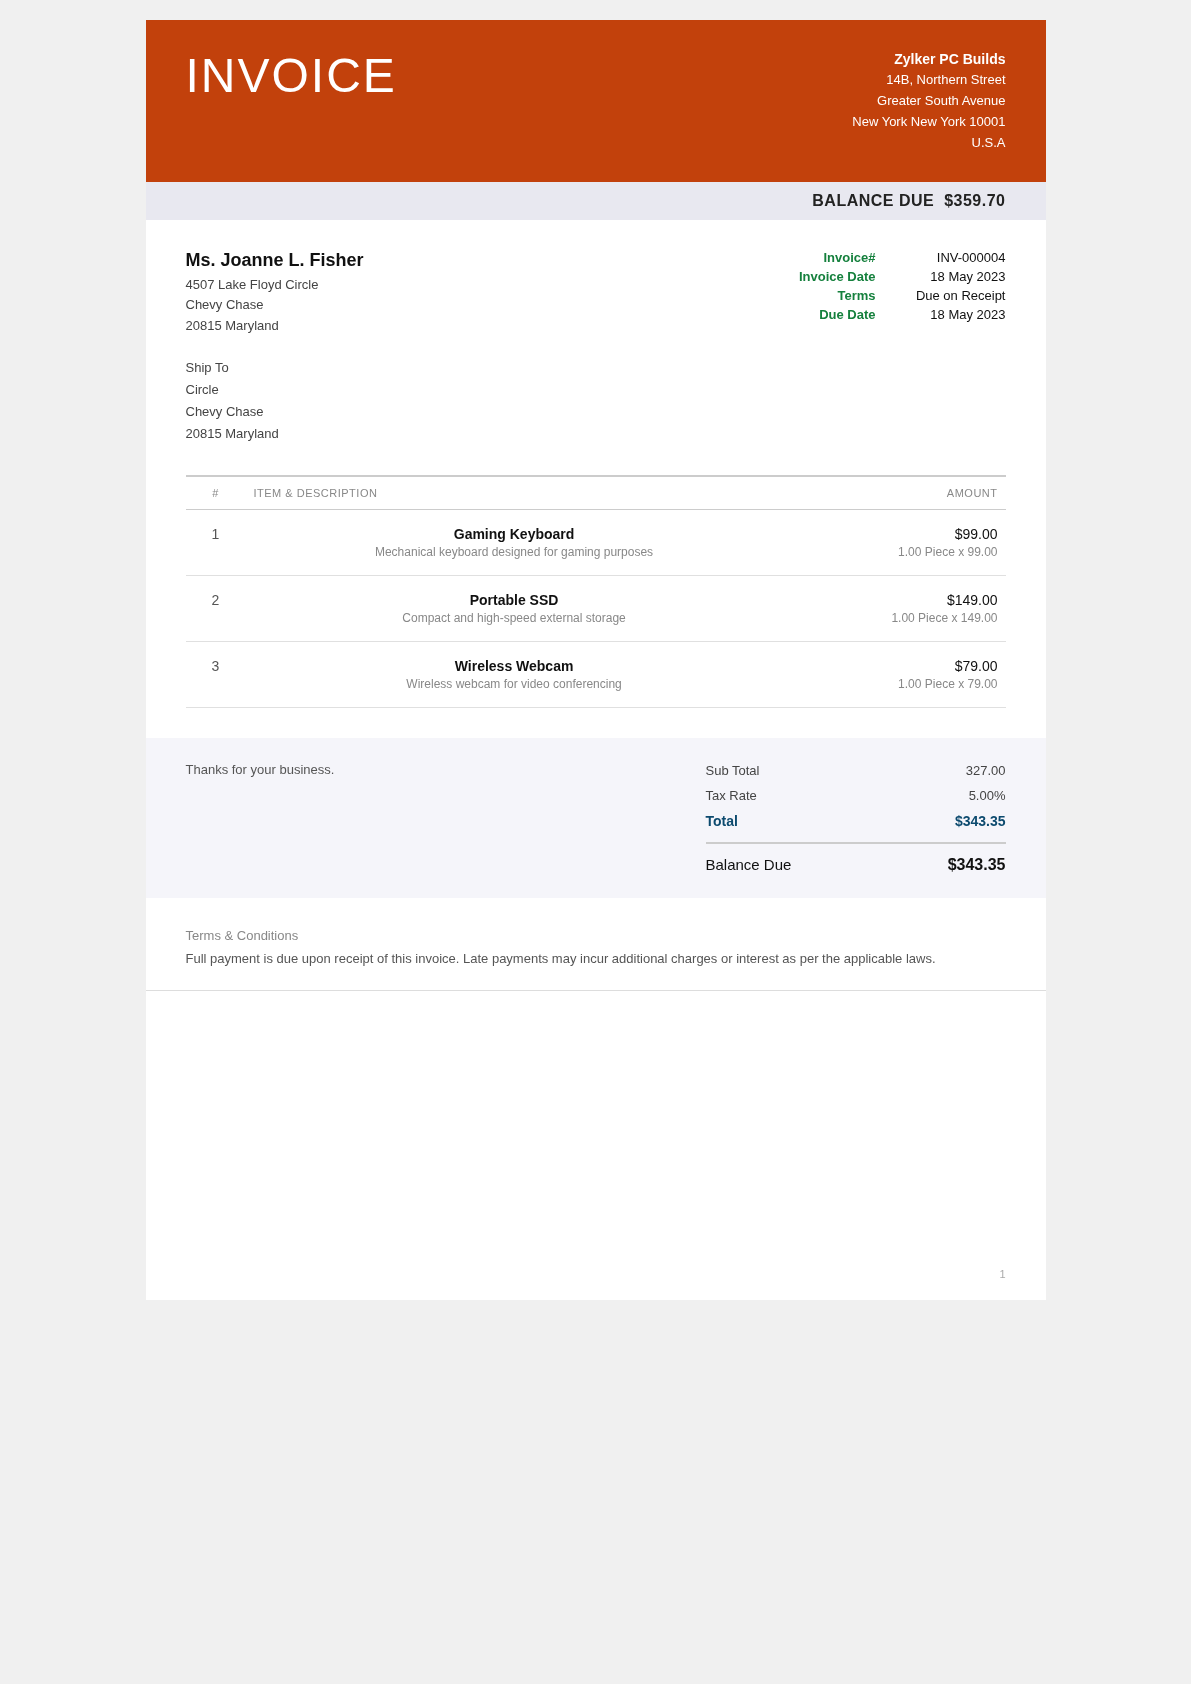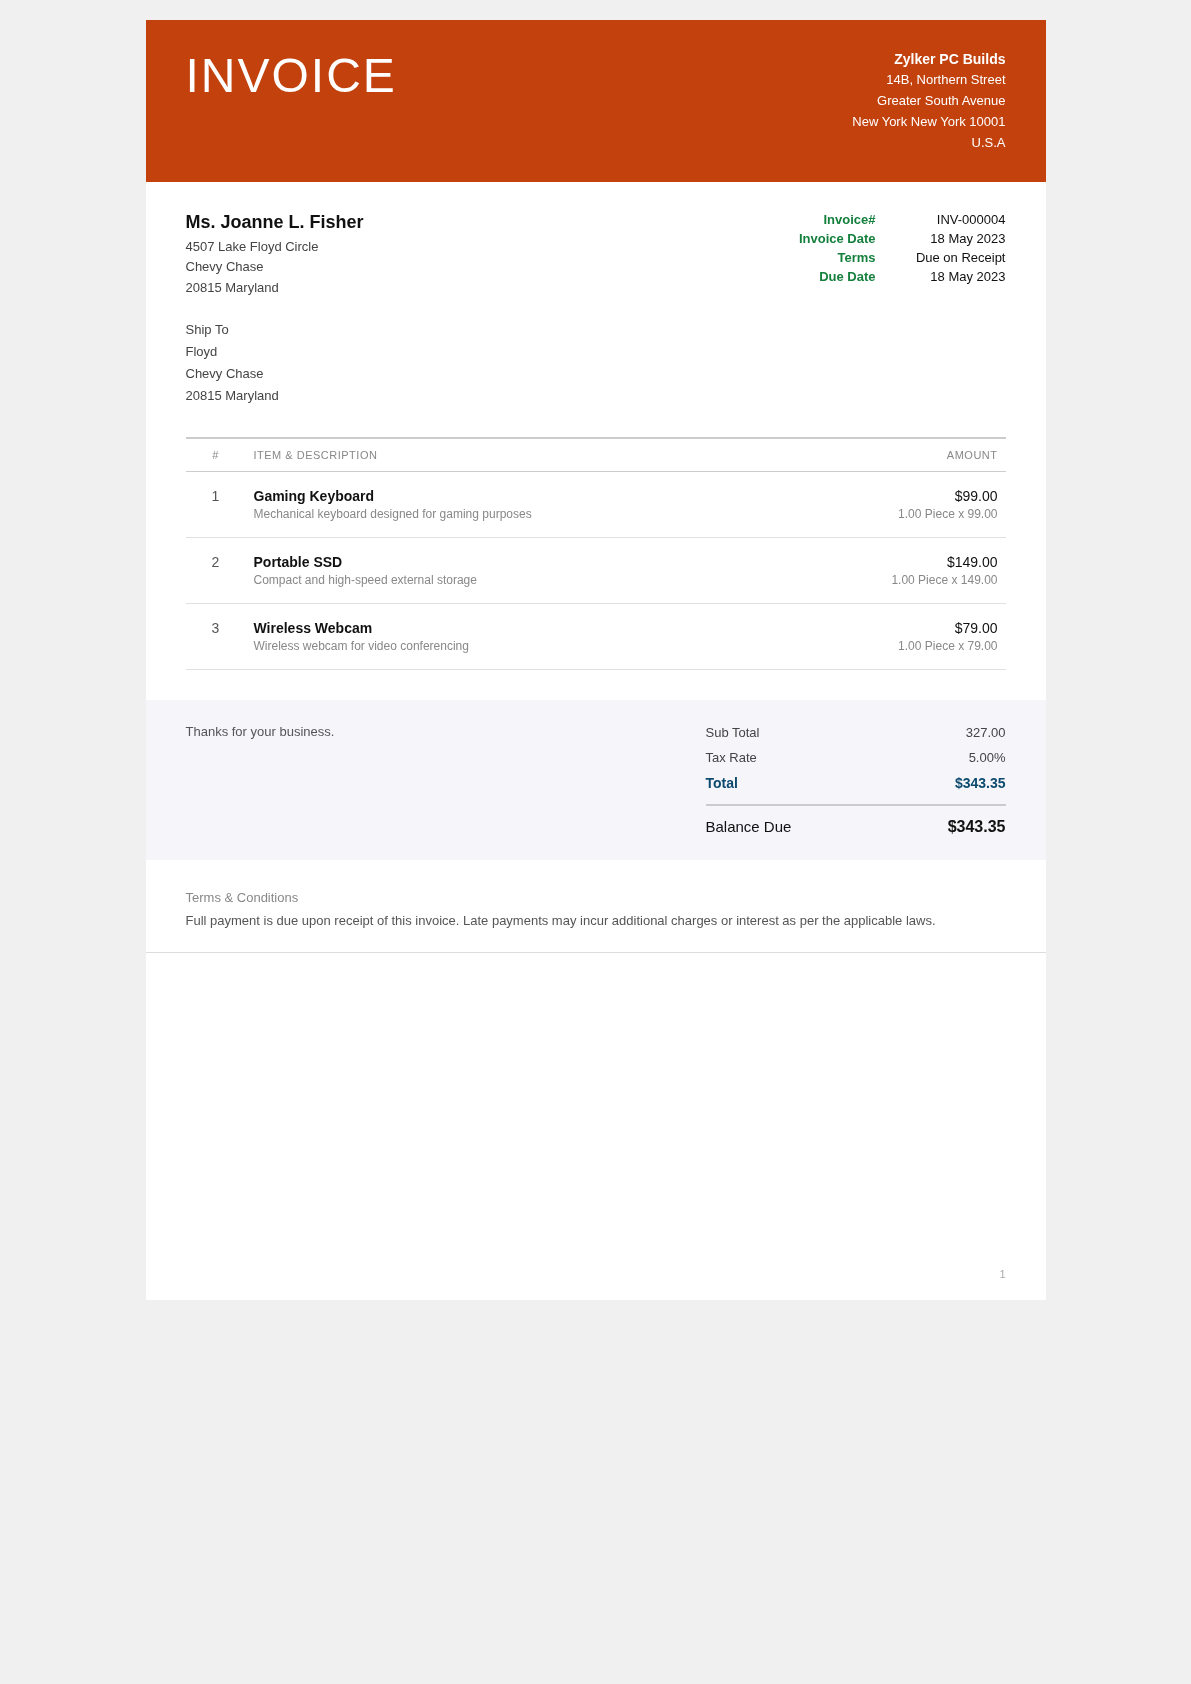--- a/index.html
+++ b/index.html
@@ -130,21 +130,21 @@
     .items-table thead th.col-desc { text-align: left; }
     .items-table thead th.col-amount { text-align: right; }
     .items-table tbody tr {
       border-bottom: 1px solid #e0e0e0;
     }
     .items-table tbody td {
       padding: 16px 8px;
       vertical-align: top;
     }
     .td-num { text-align: center; color: #555; font-size: 14px; }
-    .td-desc { text-align: left; }
+    .td-desc { text-align: center; }
     .item-name { font-weight: bold; font-size: 14px; color: #111; }
     .item-desc { font-size: 12px; color: #888; margin-top: 3px; }
     .td-amount { text-align: right; }
     .amount-main { font-size: 14px; color: #111; font-weight: 500; }
     .amount-sub { font-size: 12px; color: #888; margin-top: 3px; }
     
     .footer-section {
       background: #f5f5fa;
       margin-top: 0;
       padding: 20px 40px 24px 40px;
@@ -229,20 +229,24 @@
     <div class="invoice-title">INVOICE</div>
     <div class="company-info">
       <div class="company-name">Zylker PC Builds</div>
       <div>14B, Northern Street</div>
       <div>Greater South Avenue</div>
       <div>New York New York 10001</div>
       <div>U.S.A</div>
     </div>
   </div>
 
+  <div class="balance-banner">
+    <span>BALANCE DUE</span>&nbsp;
+    <span>$359.70</span>
+  </div>
 
   <div class="content">
 
     <div class="billing-section">
       <div class="bill-to">
         <div class="bill-to-name">Ms. Joanne L. Fisher</div>
         <div class="bill-to-address">
           <div>4507 Lake Floyd Circle</div>
           <div>Chevy Chase</div>
           <div>20815 Maryland</div>
@@ -263,21 +267,21 @@
         </div>
         <div class="meta-row">
           <span class="meta-label">Due Date</span>
           <span class="meta-value">18 May 2023</span>
         </div>
       </div>
     </div>
 
     <div class="ship-to">
       <div>Ship To</div>
-      <div>Floyd</div>
+      <div>Circle</div>
       <div>Chevy Chase</div>
       <div>20815 Maryland</div>
     </div>
 
     <table class="items-table">
       <thead>
         <tr>
           <th class="col-num">#</th>
           <th class="col-desc">ITEM &amp; DESCRIPTION</th>
           <th class="col-amount">AMOUNT</th>

